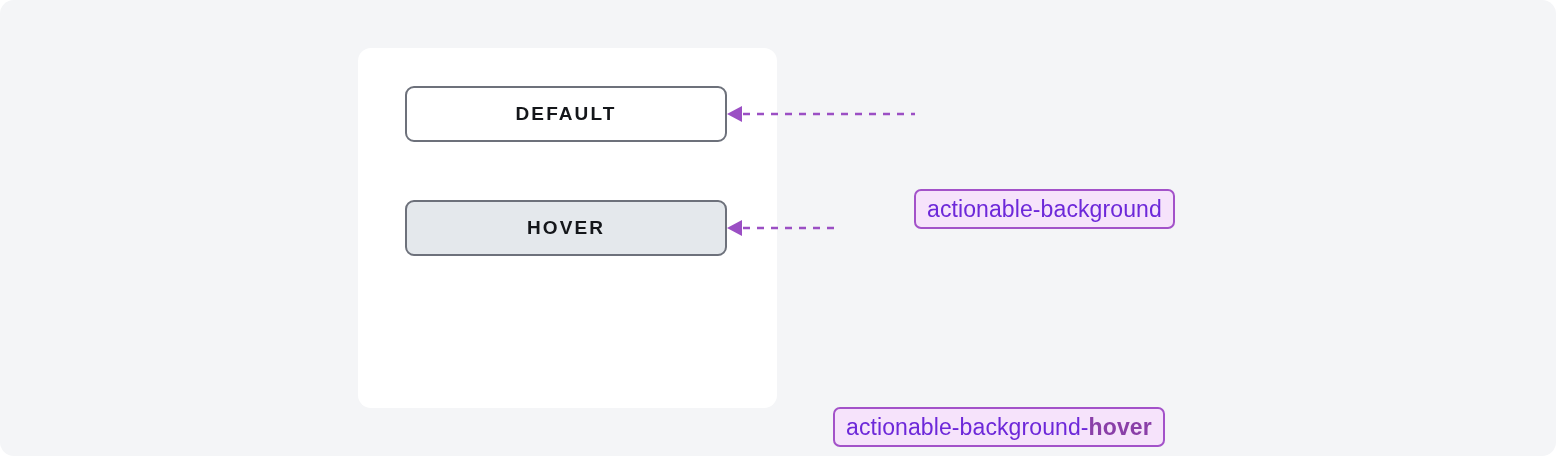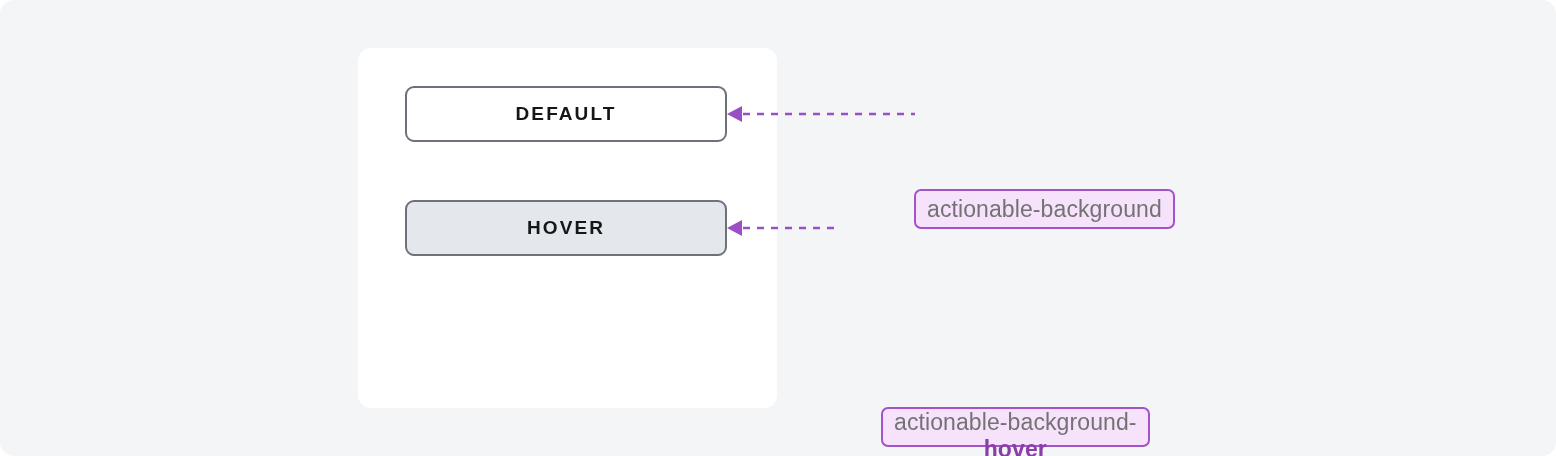--- a/index.html
+++ b/index.html
@@ -88,32 +88,32 @@
     background: #f6e3fb;
     border: 2px solid #a352c9;
     border-radius: 7px;
     display: flex;
     align-items: center;
     padding: 0 11px;
     white-space: nowrap;
   }
   .token-base {
     font-size: 23px;
-    color: #737373;
+    color: #6d28d9;
     letter-spacing: 0.1px;
   }
   .token-suffix {
     font-size: 23px;
     font-weight: bold;
     color: #8a3fa8;
     letter-spacing: 0.1px;
   }
 
   .pill-1 { left: 914px; top: 103px; }
-  .pill-2 { left: 881px; top: 207px; flex-direction: column; }
+  .pill-2 { left: 833px; top: 207px; }
 </style>
 </head>
 <body>
 
 <div class="page">
 
   <div class="card"></div>
 
   <div class="row row-1">
 

